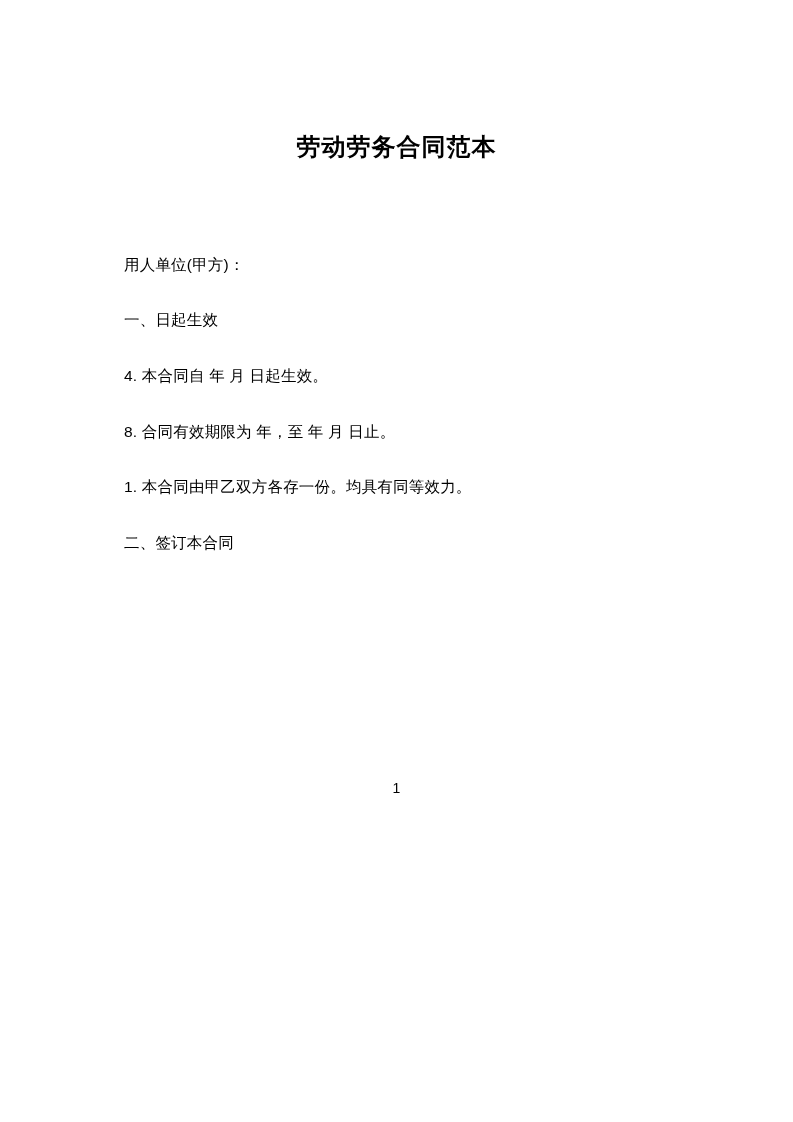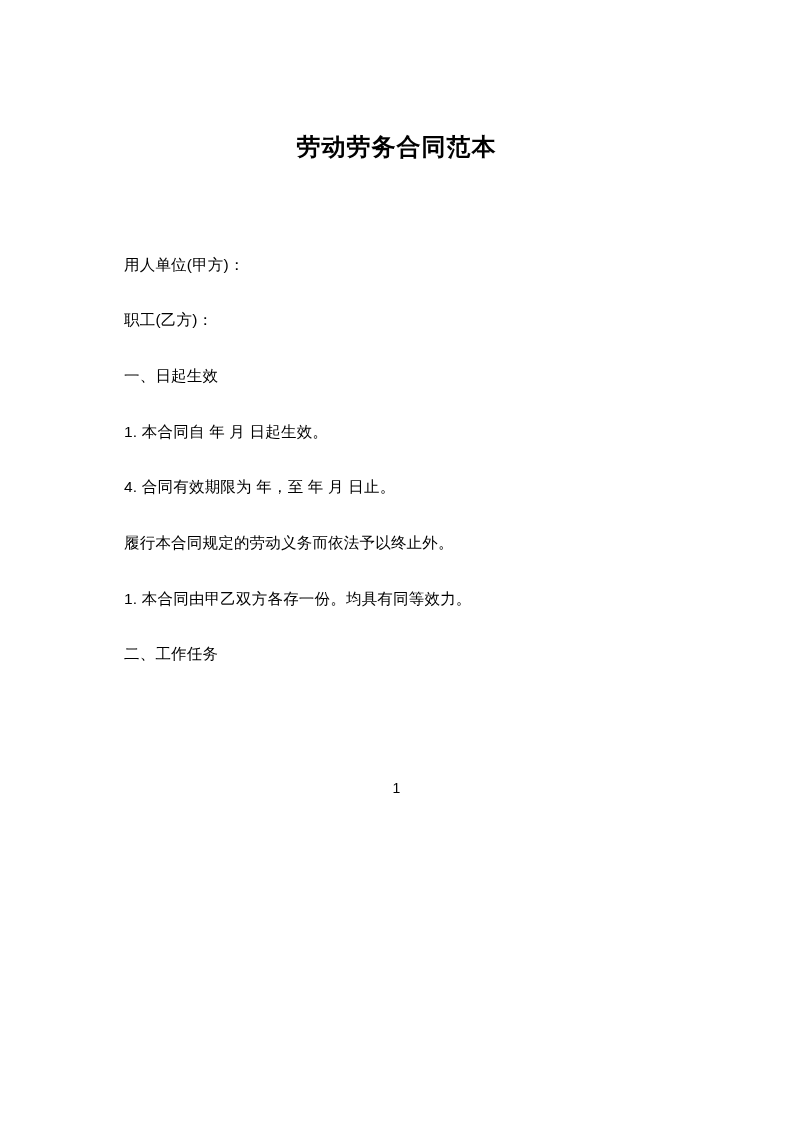--- a/index.html
+++ b/index.html
@@ -56,24 +56,22 @@
 </style>
 </head>
 <body>
 
 <div class="page">
 
   <h1 class="doc-title">劳动劳务合同范本</h1>
 
   <div class="body-block">
     <p class="para indent-2">用人单位(甲方)：</p>
-    <p class="para indent-2">职工(乙方)：</p>
     <p class="para indent-2">一、日起生效</p>
-    <p class="para indent-2">1. 本合同自 年 月 日起生效。</p>
-    <p class="para indent-2">4. 合同有效期限为 年，至 年 月 日止。</p>
-    <p class="para indent-2">履行本合同规定的劳动义务而依法予以终止外。</p>
+    <p class="para indent-2">4. 本合同自 年 月 日起生效。</p>
+    <p class="para indent-2">8. 合同有效期限为 年，至 年 月 日止。</p>
     <p class="para indent-2">1. 本合同由甲乙双方各存一份。均具有同等效力。</p>
-    <p class="para indent-2">二、工作任务</p>
+    <p class="para indent-2">二、签订本合同</p>
   </div>
 
   <div class="page-number">1</div>
 
 </div>
 
 </body></html>

